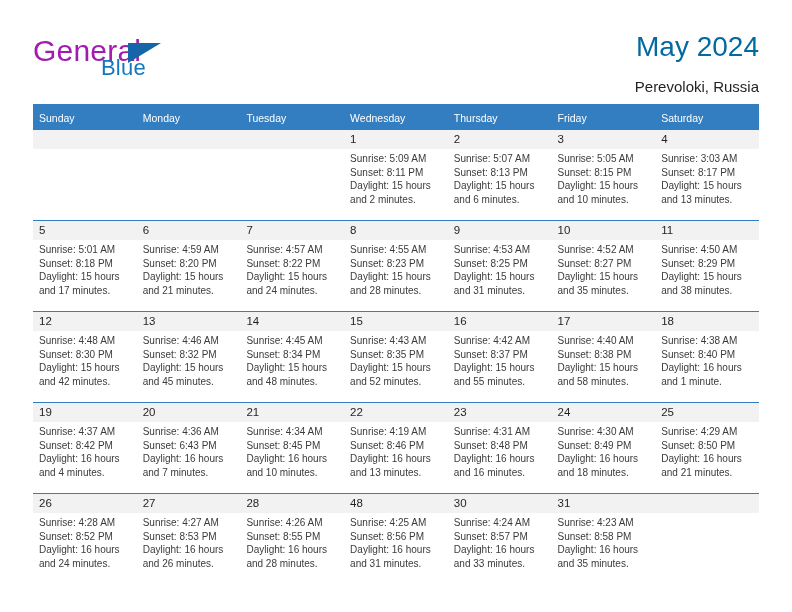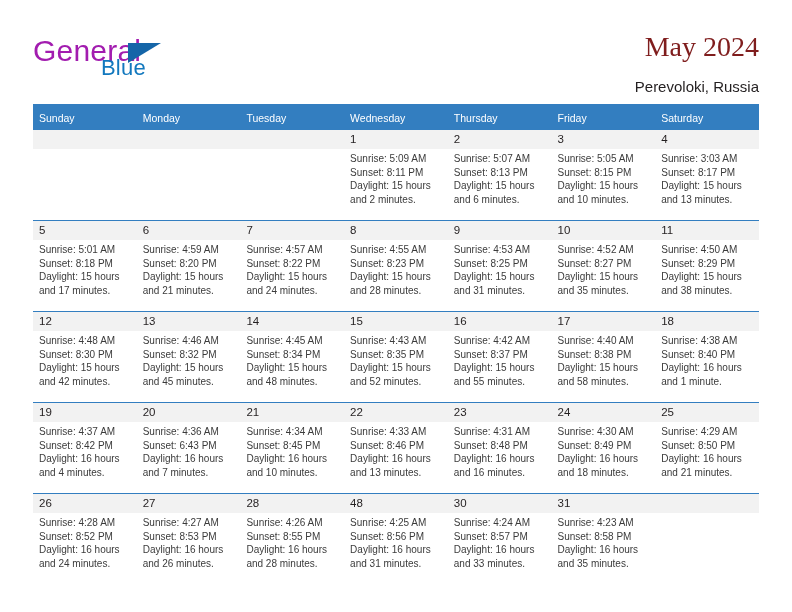--- a/index.html
+++ b/index.html
@@ -66,24 +66,23 @@
     border-bottom: 20px solid transparent;
   }
   .title-block {
     position: absolute;
     right: 0;
     top: 0;
     text-align: right;
   }
   .cal-title {
     font-size: 28px;
-    color: #7f1d1d;
+    color: #0369a1;
     line-height: 34px;
     font-weight: normal;
-    font-family: Liberation Serif, serif;
   }
   .cal-subtitle {
     font-size: 15px;
     color: #231f20;
     line-height: 22px;
     margin-top: 12px;
   }
 
   
   .calendar {
@@ -443,21 +442,21 @@
                 <div>Sunset: 8:45 PM</div>
                 <div>Daylight: 16 hours</div>
                 <div>and 10 minutes.</div>
               </div>
             </div>
           </td>
           <td>
             <div class="cell">
               <div class="daynum-band">22</div>
               <div class="cell-body">
-                <div>Sunrise: 4:33 AM</div>
+                <div>Sunrise: 4:19 AM</div>
                 <div>Sunset: 8:46 PM</div>
                 <div>Daylight: 16 hours</div>
                 <div>and 13 minutes.</div>
               </div>
             </div>
           </td>
           <td>
             <div class="cell">
               <div class="daynum-band">23</div>
               <div class="cell-body">

